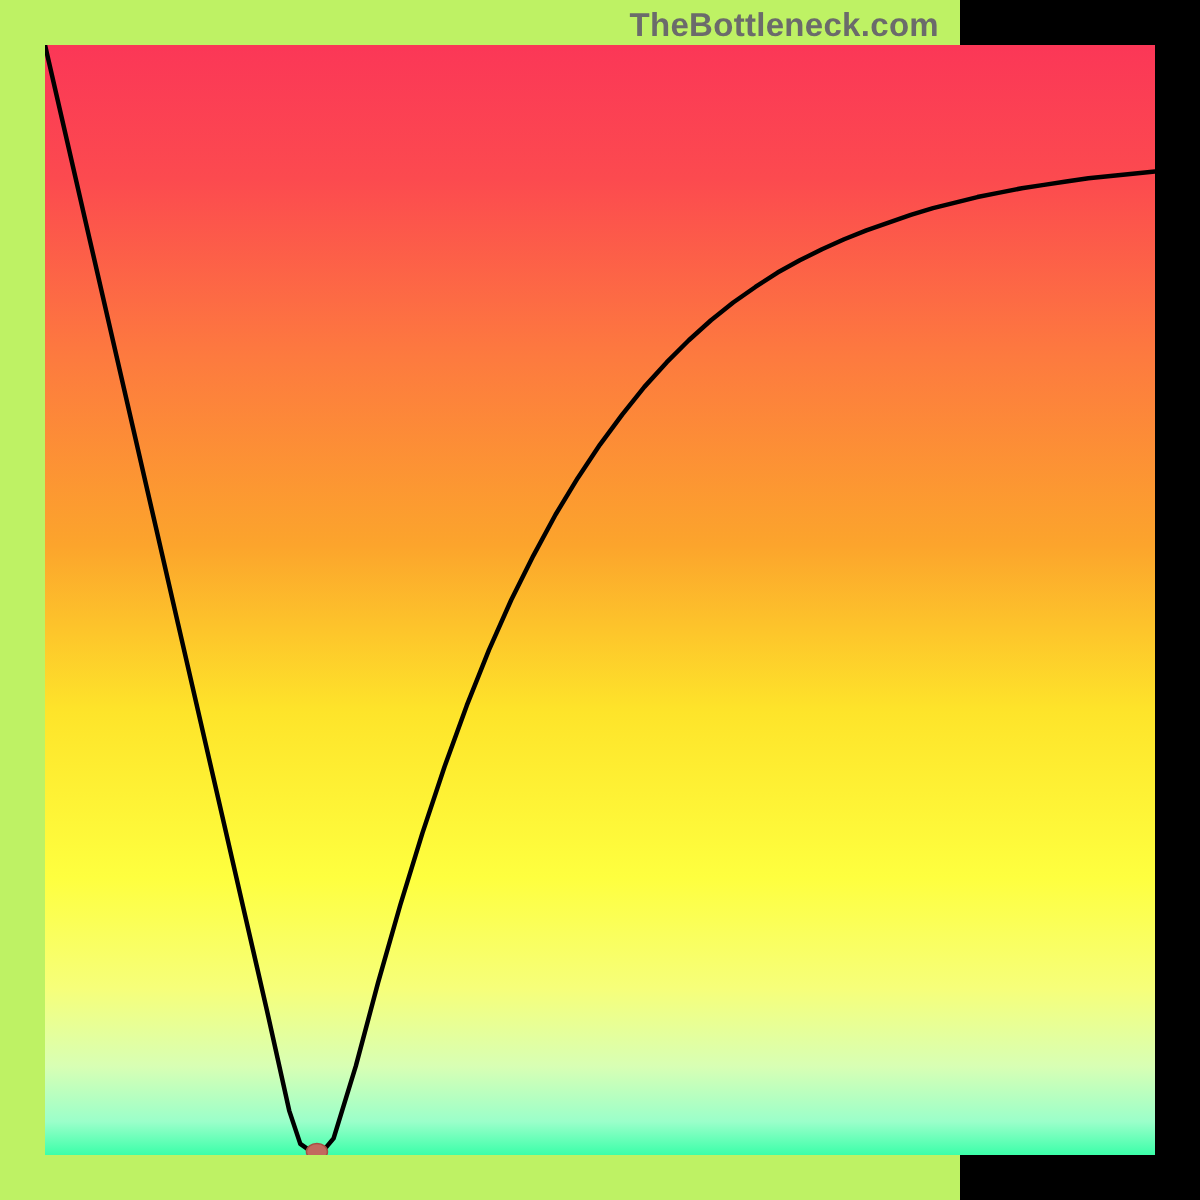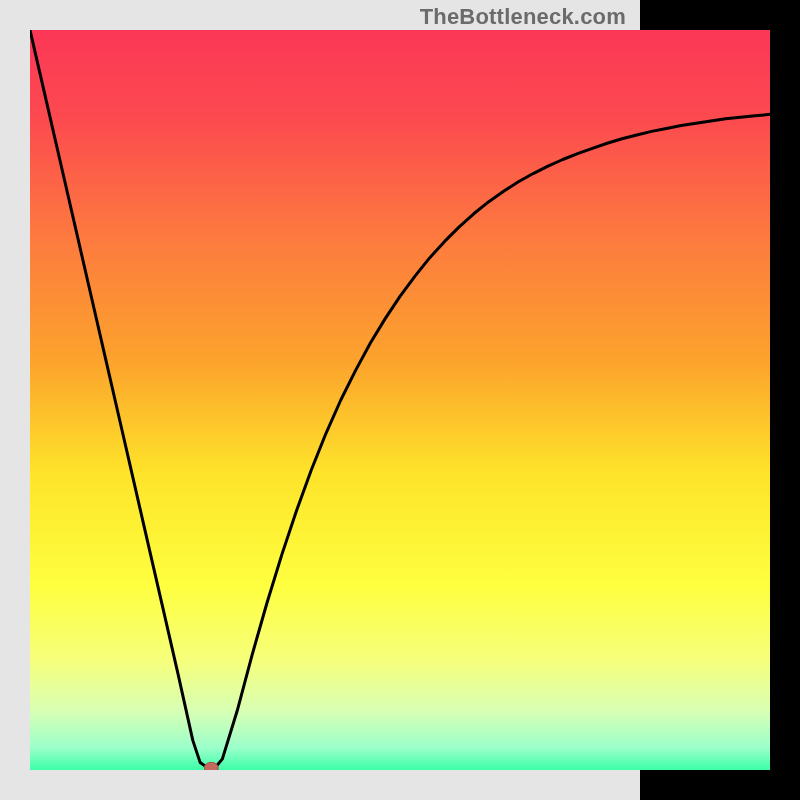--- a/index.html
+++ b/index.html
@@ -8,21 +8,21 @@
     width: 800px;
     height: 800px;
     background: #000;
     font-family: Arial, Helvetica, sans-serif;
     overflow: hidden;
   }
   .frame {
     position: relative;
     width: 640px;
     height: 800px;
-    background: #e5e5e5;
+    background: #bef264;
   }
   .watermark {
     position: absolute;
     top: 4px;
     right: 14px;
     color: #6b6b6b;
     font-size: 22px;
     font-weight: 600;
     letter-spacing: 0.2px;
     user-select: none;

